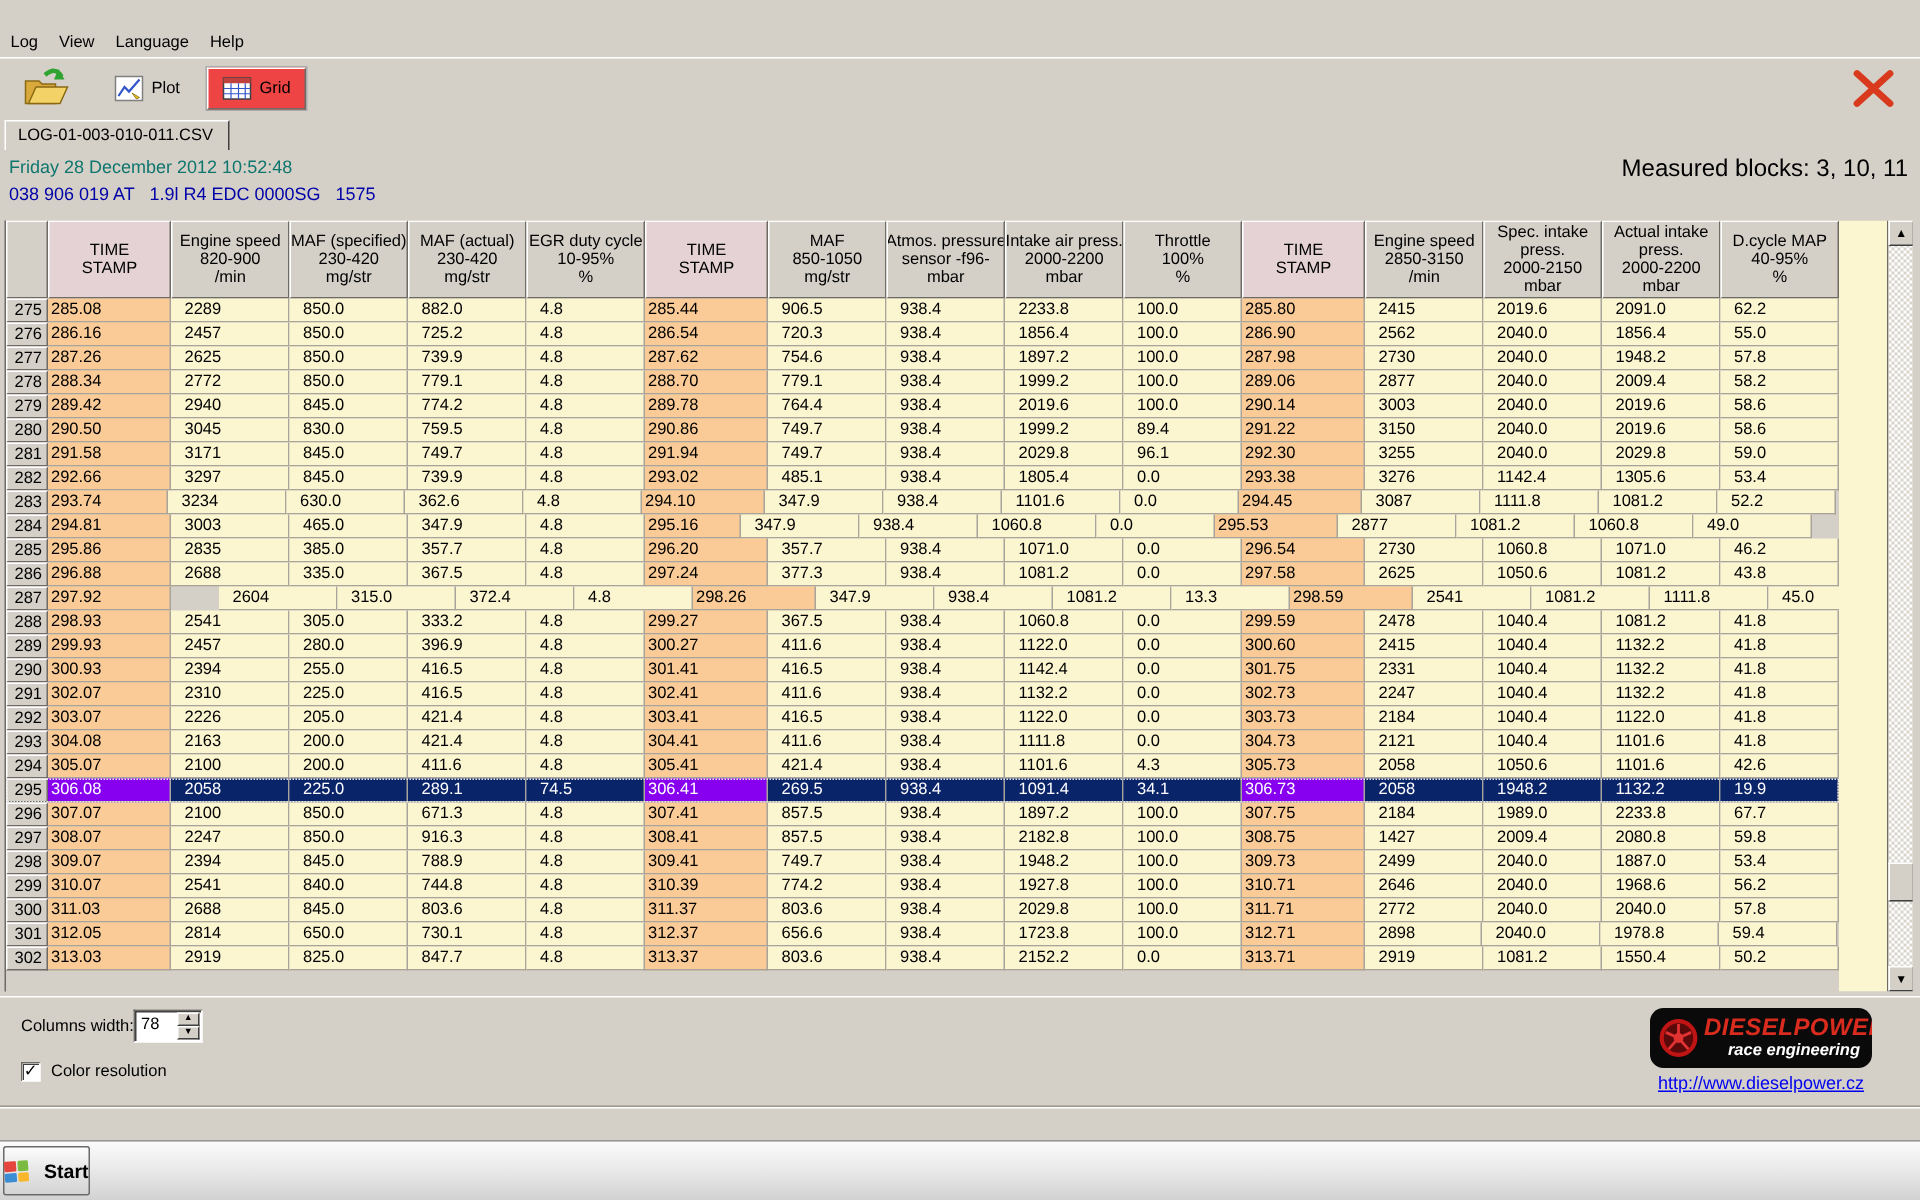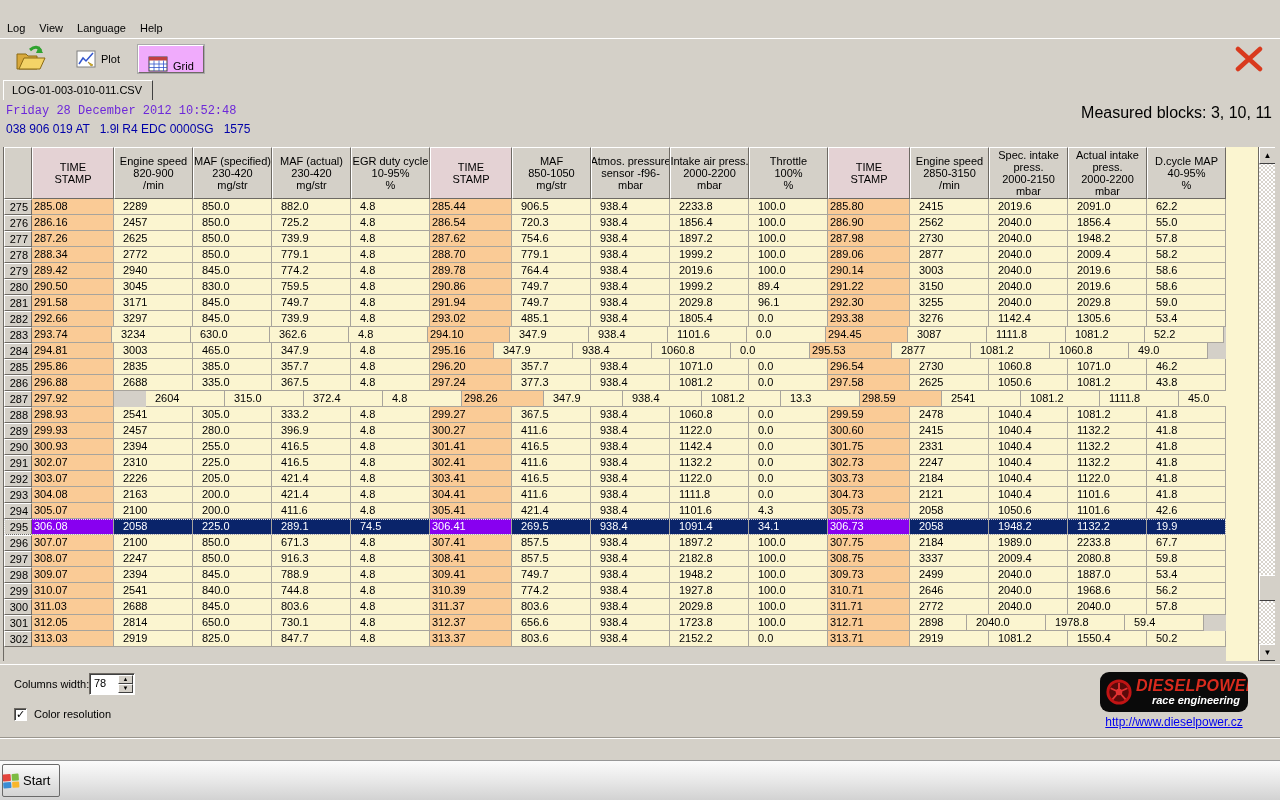--- a/index.html
+++ b/index.html
@@ -20,29 +20,29 @@
   .wbtn svg { display:block; margin:1px auto; }
 
   
   .menubar { position:absolute; left:0; top:18px; width:1280px; height:20px; background:#D4D0C8;
     display:flex; align-items:center; font-size:11px; }
   .menu-item { padding:2px 7px; }
   .toolbar { position:absolute; left:0; top:38px; width:1280px; height:42px; background:#D4D0C8; border-top:1px solid #fff; }
   .tool-open { position:absolute; left:12px; top:4px; width:40px; height:34px; background:transparent; border:none; }
   .tool-btn { position:absolute; top:6px; height:28px; background:transparent; border:1px solid transparent;
     display:flex; align-items:center; gap:5px; font-size:11px; padding:0 9px; }
-  .tool-btn.pressed { background:#f0abfc; border:1px solid; border-color:#fff #6E6A64 #6E6A64 #fff; box-shadow:0 0 0 1px #aaa;align-items:flex-end; }
+  .tool-btn.pressed { background:#ef4444; border:1px solid; border-color:#fff #6E6A64 #6E6A64 #fff; box-shadow:0 0 0 1px #aaa; }
   .tool-plot { left:66px; }
   .tool-grid { left:138px; }
   .tool-close { position:absolute; right:14px; top:6px; width:34px; height:30px; background:transparent; border:none; }
 
   
   .tab { position:absolute; left:3px; top:80px; height:20px; padding:3px 10px 0 8px; font-size:11px;
     background:#D4D0C8; border:1px solid; border-color:#fff #404040 #D4D0C8 #fff; border-bottom:none; }
-  .info-date { position:absolute; left:6px; top:104px; color:#6d28d9; font-size:12px;font-family:Liberation Mono, monospace; }
+  .info-date { position:absolute; left:6px; top:104px; color:#0f766e; font-size:12px; }
   .info-ecu  { position:absolute; left:6px; top:122px; color:#0000A8; font-size:12px; white-space:pre; }
   .measured  { position:absolute; right:8px; top:104px; color:#000; font-size:16px; }
 
   
   .grid { position:absolute; left:3px; top:147px; width:1272px; height:514px; overflow:hidden;
     background:#D4D0C8; border-left:1px solid #6E6A64; }
   .grid-row { display:flex; width:1222px; }
   .block-row { height:22px; }
   .header-row { height:52px; }
   .data-row { height:16px; }
@@ -91,22 +91,22 @@
   .dp-turbo { position:absolute; left:5px; top:6px; }
   .dp-link { position:absolute; left:1100px; top:50px; width:148px; text-align:center; font-size:12px;
     color:#0000EE; text-decoration:underline; }
   .status-strip { position:absolute; left:0; top:737px; width:1280px; height:23px; background:#D4D0C8;
     border-top:1px solid #9A968E; box-shadow:inset 0 1px 0 #fff; }
 
   
   .taskbar { position:absolute; left:0; top:760px; width:1280px; height:40px;
     background:linear-gradient(#FBFBFB,#E6E6E6 55%,#D2D2D2); border-top:1px solid #979797; }
   .start-btn { position:absolute; left:2px; top:3px; width:58px; height:33px; border:1px solid #6A6A6A; border-radius:2px;
-    background:linear-gradient(#FDFDFD,#E8E8E8 45%,#D4D4D4); display:flex; align-items:center; justify-content:flex-start;
-    gap:4px; font-weight:normal; font-size:13px; }
+    background:linear-gradient(#FDFDFD,#E8E8E8 45%,#D4D4D4); display:flex; align-items:center; justify-content:space-between;
+    gap:4px; font-weight:bold; font-size:13px; }
   .winflag { width:16px; height:14px; display:grid; grid-template:1fr 1fr / 1fr 1fr; gap:1px; transform:rotate(-4deg); }
   .winflag i { border-radius:1px; }
 </style>
 </head>
 <body>
 
 <div class="screen">
 
 
   <div class="menubar" id="menubar">
@@ -577,21 +577,21 @@
         <div class="cell data" style="width: 79px;">2247</div>
         <div class="cell data" style="width: 79px;">850.0</div>
         <div class="cell data" style="width: 79px;">916.3</div>
         <div class="cell data" style="width: 79px;">4.8</div>
         <div class="cell time" style="width: 82px;">308.41</div>
         <div class="cell data" style="width: 79px;">857.5</div>
         <div class="cell data" style="width: 79px;">938.4</div>
         <div class="cell data" style="width: 79px;">2182.8</div>
         <div class="cell data" style="width: 79px;">100.0</div>
         <div class="cell time" style="width: 82px;">308.75</div>
-        <div class="cell data" style="width: 79px;">3337</div>
+        <div class="cell data" style="width: 79px;">1427</div>
         <div class="cell data" style="width: 79px;">2009.4</div>
         <div class="cell data" style="width: 79px;">2080.8</div>
         <div class="cell data" style="width: 79px;">59.8</div>
       </div>
       <div class="grid-row data-row">
         <div class="cell rownum" style="width: 28px;">298</div>
         <div class="cell time" style="width: 82px;">309.07</div>
         <div class="cell data" style="width: 79px;">2394</div>
         <div class="cell data" style="width: 79px;">845.0</div>
         <div class="cell data" style="width: 79px;">788.9</div>
@@ -649,21 +649,21 @@
         <div class="cell data" style="width: 79px;">2814</div>
         <div class="cell data" style="width: 79px;">650.0</div>
         <div class="cell data" style="width: 79px;">730.1</div>
         <div class="cell data" style="width: 79px;">4.8</div>
         <div class="cell time" style="width: 82px;">312.37</div>
         <div class="cell data" style="width: 79px;">656.6</div>
         <div class="cell data" style="width: 79px;">938.4</div>
         <div class="cell data" style="width: 79px;">1723.8</div>
         <div class="cell data" style="width: 79px;">100.0</div>
         <div class="cell time" style="width: 82px;">312.71</div>
-        <div class="cell data" style="width: 57px;">2898</div>
+        <div class="cell data" style="width: 78px;">2898</div>
         <div class="cell data" style="width: 79px;">2040.0</div>
         <div class="cell data" style="width: 79px;">1978.8</div>
         <div class="cell data" style="width: 79px;">59.4</div>
       </div>
       <div class="grid-row data-row">
         <div class="cell rownum" style="width: 28px;">302</div>
         <div class="cell time" style="width: 82px;">313.03</div>
         <div class="cell data" style="width: 79px;">2919</div>
         <div class="cell data" style="width: 79px;">825.0</div>
         <div class="cell data" style="width: 79px;">847.7</div>

